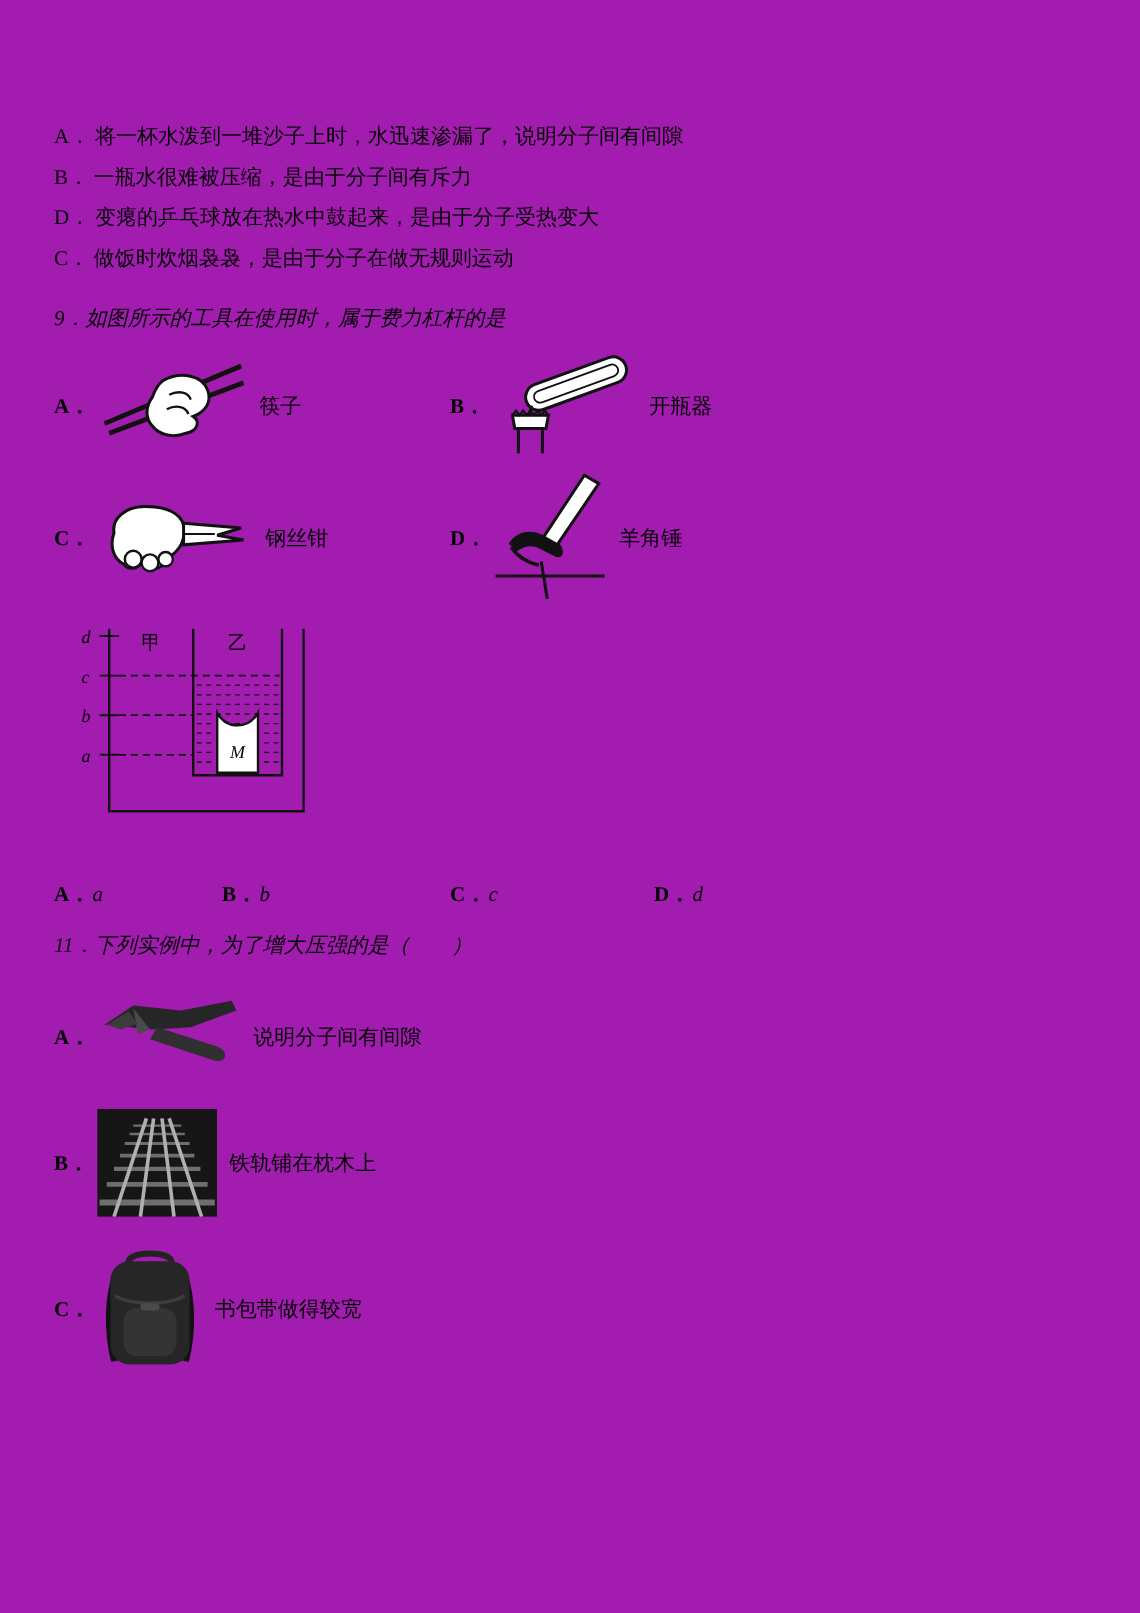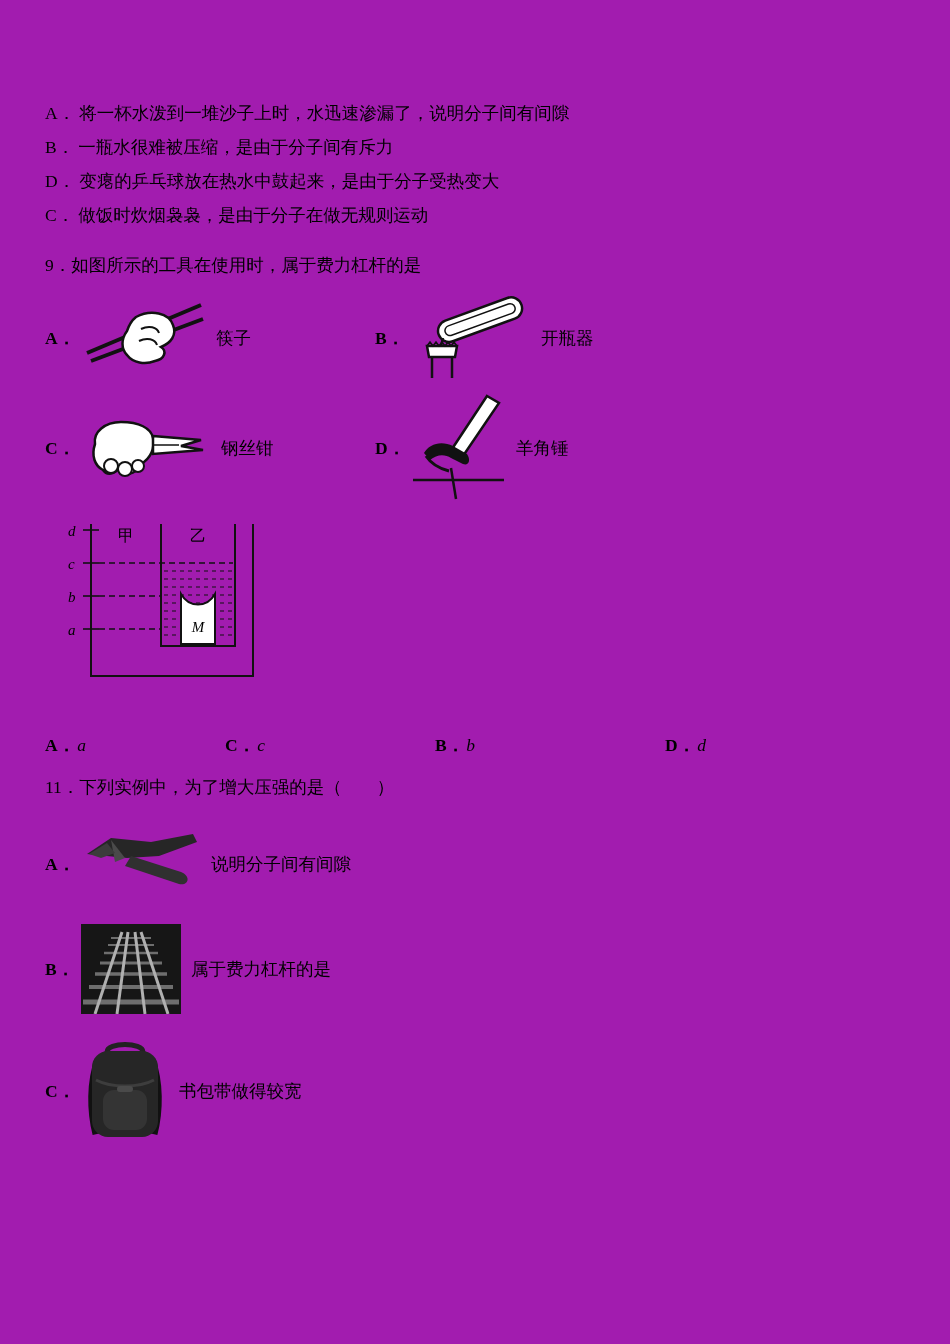--- a/index.html
+++ b/index.html
@@ -4,32 +4,32 @@
 <style>
   html,body{margin:0;padding:0;background:#fff;}
   .page{
     width:950px;height:1344px;margin:0 auto;background:#a21caf;overflow:hidden;
     font-family:"Liberation Serif","DejaVu Serif",serif;color:#000;
   }
   .content{padding:96px 45px 0 45px;font-size:17.5px;}
   p{margin:0;}
   .opt-line{line-height:34px;}
   .opt-label{margin-right:4px;}
-  .stem{line-height:34px;margin-top:16px;}
+  .stem{line-height:34px;margin-top:16px;font-style:italic;}
   
   .q9-row{display:flex;align-items:center;margin-top:12px;}
   .q9-cell{display:flex;align-items:center;width:330px;}
   .q9-cell.wide{width:auto;}
   .letter{font-weight:bold;width:36px;flex:0 0 36px;}
   .fig{display:flex;align-items:center;justify-content:center;}
   .cap{margin-left:10px;white-space:nowrap;}
   
   .q10-stem{margin-top:26px;line-height:43px;text-align:justify;}
   .diagram-wrap{margin:16px 0 0 18px;}
-  .q10-opts{display:flex;margin-top:38px;line-height:34px;gap:40px;}
+  .q10-opts{display:flex;margin-top:38px;line-height:34px;}
   .q10-opt{display:inline-block;}
   .q10-opt .val{font-style:italic;margin-left:2px;}
   .w1{width:140px;} .w2{width:190px;} .w3{width:170px;}
   
   .q11-row{display:flex;align-items:center;margin-top:24px;}
   svg{display:block;}
   text{font-family:"Liberation Serif","DejaVu Serif",serif;}
 </style>
 </head>
 <body>
@@ -149,22 +149,22 @@
         <text x="127" y="23" font-size="16">乙</text>
         <text x="5" y="18" font-size="15" font-style="italic">d</text>
         <text x="5" y="51" font-size="15" font-style="italic">c</text>
         <text x="5" y="84" font-size="15" font-style="italic">b</text>
         <text x="5" y="117" font-size="15" font-style="italic">a</text>
       </svg>
     </div>
 
     <div class="q10-opts">
       <span class="q10-opt w1"><span class="letter">A．</span><span class="val">a</span></span>
+      <span class="q10-opt w2"><span class="letter">B．</span><span class="val">b</span></span>
       <span class="q10-opt w3"><span class="letter">C．</span><span class="val">c</span></span>
-      <span class="q10-opt w2"><span class="letter">B．</span><span class="val">b</span></span>
       <span class="q10-opt"><span class="letter">D．</span><span class="val">d</span></span>
     </div>
 
     <p class="stem" style="margin-top:8px;">11．下列实例中，为了增大压强的是（　　）</p>
 
     <div class="q11-row">
       <span class="letter">A．</span>
       <span class="fig">
         <svg viewBox="0 0 120 72" width="120" height="72">
           <path d="M6,26 L30,10 L70,14 L112,6 L116,14 L78,28 L46,30 Z" fill="#262626"></path>
@@ -191,21 +191,21 @@
             <line x1="2" y1="78" x2="98" y2="78" stroke-width="5"></line>
           </g>
           <g stroke="#b0b0b0" stroke-width="3">
             <line x1="41" y1="8" x2="14" y2="90"></line>
             <line x1="47" y1="8" x2="36" y2="90"></line>
             <line x1="54" y1="8" x2="64" y2="90"></line>
             <line x1="60" y1="8" x2="87" y2="90"></line>
           </g>
         </svg>
       </span>
-      <span class="cap">属于费力杠杆的是</span>
+      <span class="cap">铁轨铺在枕木上</span>
     </div>
 
     <div class="q11-row">
       <span class="letter">C．</span>
       <span class="fig">
         <svg viewBox="0 0 88 105" width="88" height="105">
           <path d="M26,14 C26,4 62,4 62,14" fill="none" stroke="#222" stroke-width="5"></path>
           <path d="M18,22 C10,44 10,72 16,96" fill="none" stroke="#111" stroke-width="9"></path>
           <path d="M70,22 C78,44 78,72 72,96" fill="none" stroke="#111" stroke-width="9"></path>
           <rect x="11" y="13" width="66" height="86" rx="16" fill="#262626"></rect>

